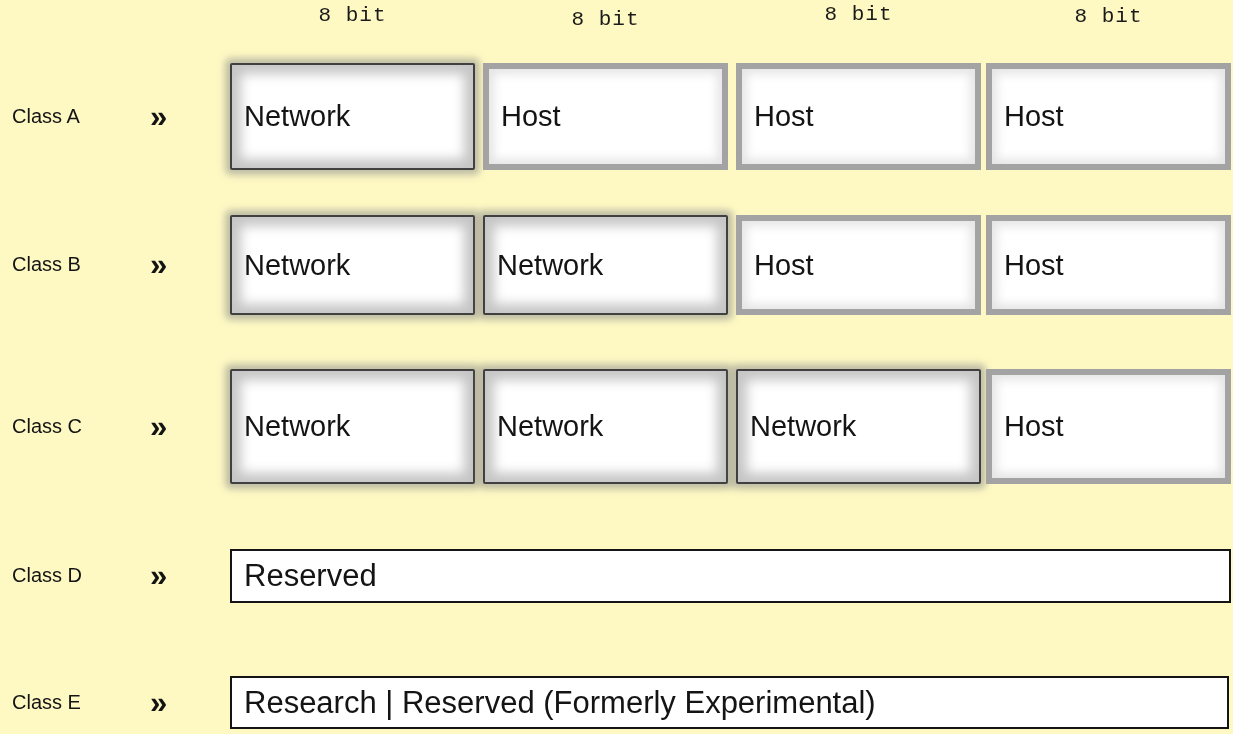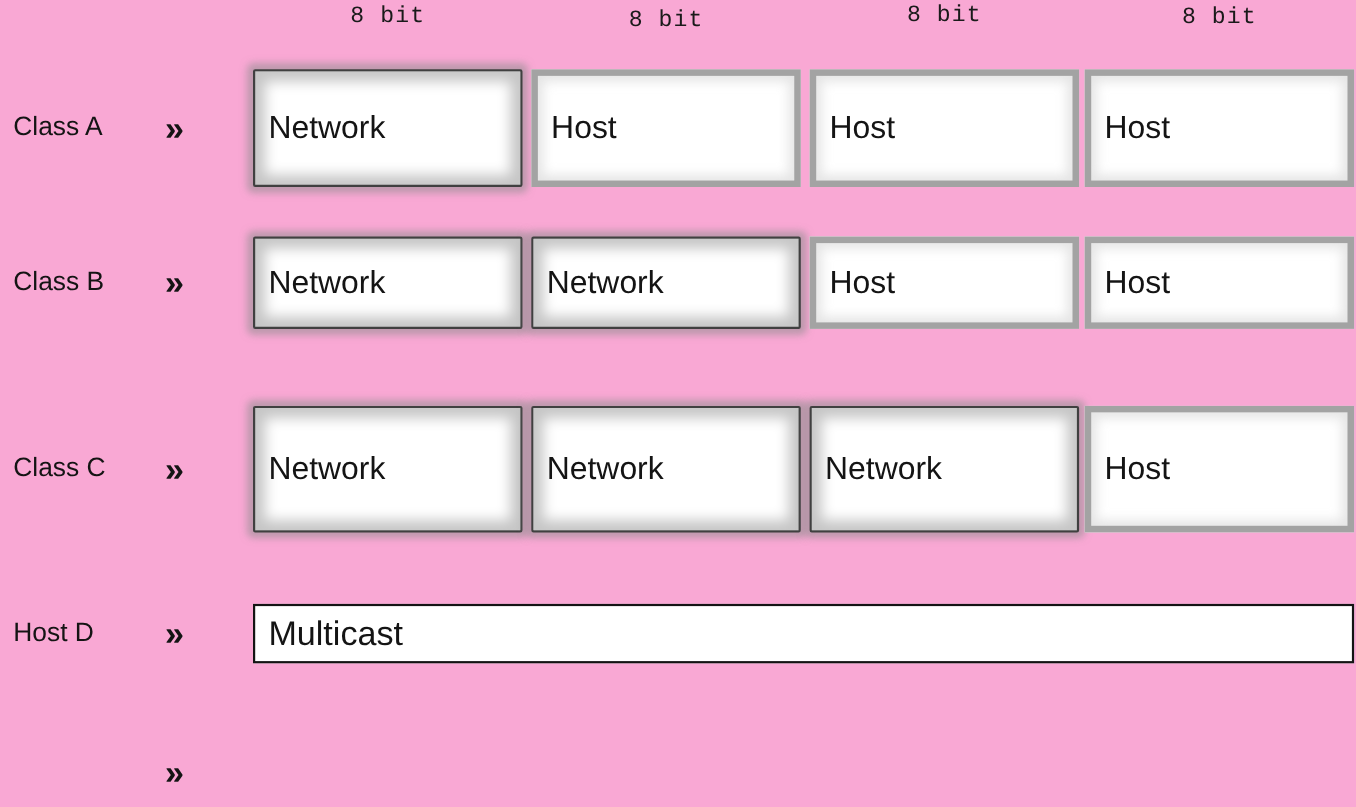--- a/index.html
+++ b/index.html
@@ -1,20 +1,20 @@
 <!DOCTYPE html>
 <html><head>
 <meta charset="utf-8">
 <style>
   html, body { margin: 0; padding: 0; background: #ffffff; }
   .canvas {
     position: relative;
     width: 1233px;
     height: 734px;
-    background: #f9a8d4;
+    background: #fef9c3;
     font-family: "Liberation Sans", sans-serif;
     color: #111;
     overflow: hidden;
   }
 
   
   .bit-label {
     position: absolute;
     top: 4px;
     width: 245px;
@@ -26,32 +26,32 @@
     white-space: nowrap;
   }
   .bit-label.c1 { left: 230px; }
   .bit-label.c2 { left: 483px; top: 8px; }
   .bit-label.c3 { left: 736px; top: 3px; }
   .bit-label.c4 { left: 986px; top: 5px; }
 
   
   .row { position: absolute; left: 0; width: 1233px; }
   .row-a { top: 63px;  height: 107px; }
-  .row-b { top: 215px; height: 84px; text-align: right; }
+  .row-b { top: 215px; height: 100px; text-align: right; }
   .row-c { top: 369px; height: 115px; }
   .row-d { top: 549px; height: 54px;  }
   .row-e { top: 676px; height: 53px;  }
 
   .row-label {
     position: absolute;
     left: 12px;
     top: 0; bottom: 1px;
     display: flex;
     align-items: center;
-    font-size: 24px;
+    font-size: 20px;
     color: #141414;
     white-space: nowrap;
   }
   .chevron {
     position: absolute;
     left: 150px;
     top: 0; bottom: 0;
     display: flex;
     align-items: center;
     font-size: 31px;
@@ -158,24 +158,28 @@
       </div>
     <div class="box network col3">
         <span class="box-text">Network</span>
       </div>
     <div class="box host col4">
         <span class="box-text">Host</span>
       </div>
   </div>
 
   <div class="row row-d">
-    <div class="row-label">Host D</div>
+    <div class="row-label">Class D</div>
     <div class="chevron">»</div>
     <div class="box wide">
-        <span class="box-text">Multicast</span>
+        <span class="box-text">Reserved</span>
       </div>
   </div>
 
   <div class="row row-e">
+    <div class="row-label">Class E</div>
     <div class="chevron">»</div>
+    <div class="box wide">
+        <span class="box-text">Research | Reserved (Formerly Experimental)</span>
+      </div>
   </div>
 
 </div>
 
 </body></html>

